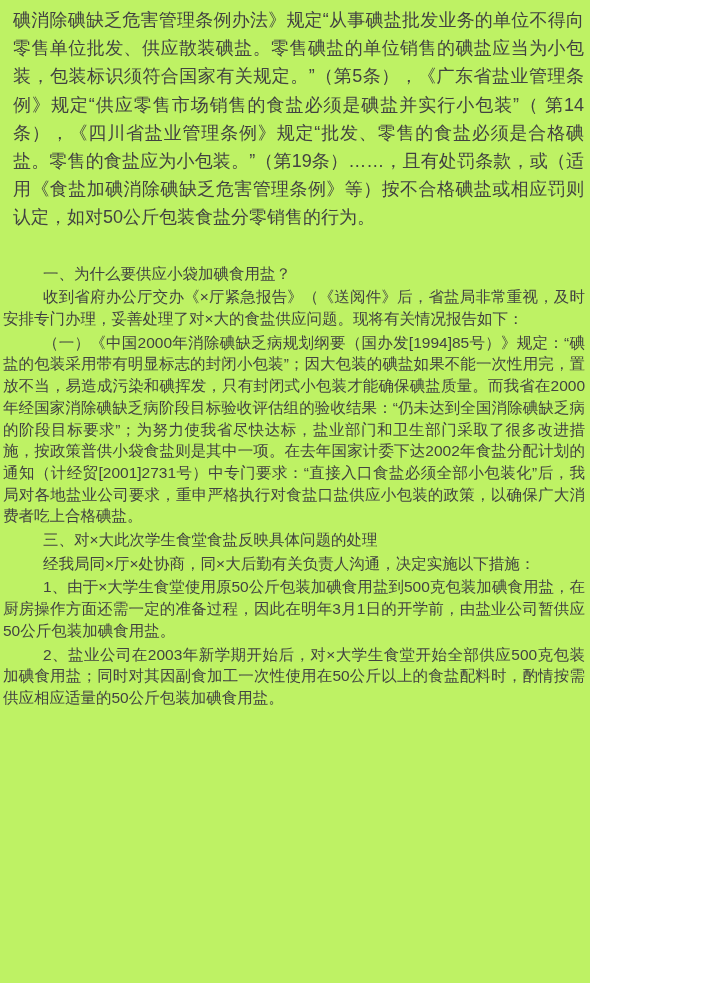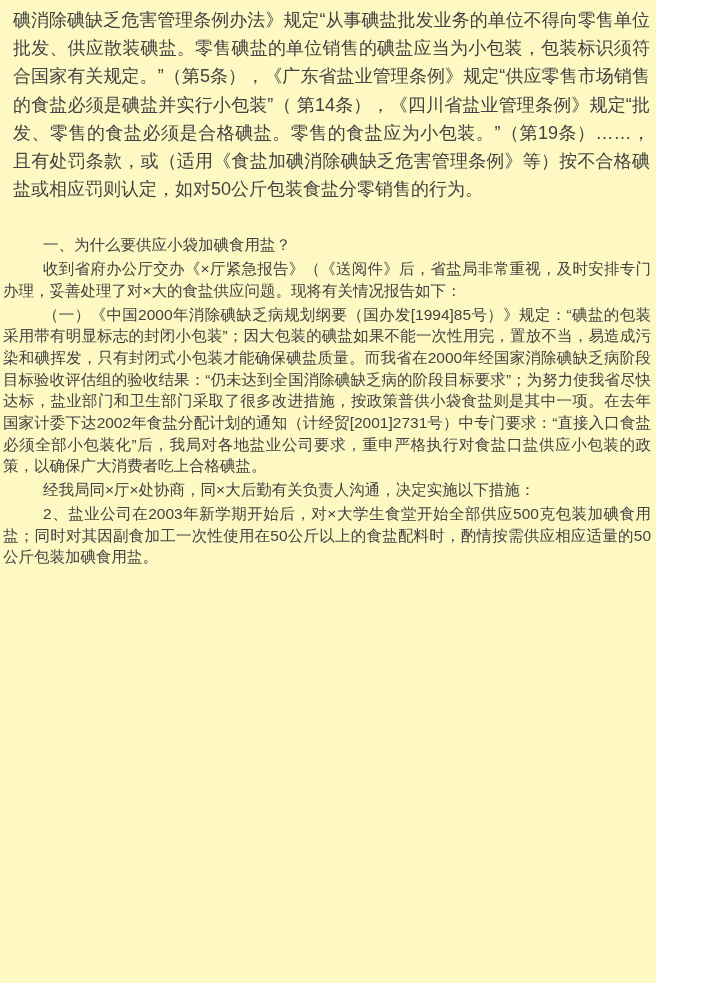--- a/index.html
+++ b/index.html
@@ -1,23 +1,23 @@
 <!DOCTYPE html>
 <html lang="zh"><head>
 <meta charset="utf-8">
 <style>
   html, body {
     margin: 0;
     padding: 0;
   }
   .page {
     position: relative;
-    width: 656px;
+    width: 590px;
     height: 983px;
-    background: #fef9c3;
+    background: #bef264;
     color: #424242;
     font-family: "Liberation Sans", sans-serif;
     overflow: hidden;
     box-sizing: border-box;
   }
   .intro-fragment {
     margin: 0;
     padding: 6px 6px 0 13px;
     font-size: 18px;
     line-height: 28.2px;
@@ -49,21 +49,23 @@
 
     <p>收到省府办公厅交办《×厅紧急报告》（《送阅件》后，省盐局非常重视，及时安排专门办理，妥善处理了对×大的食盐供应问题。现将有关情况报告如下：</p>
 
     <p>（一）《中国2000年消除碘缺乏病规划纲要（国办发[1994]85号）》规定：“碘盐的包装采用带有明显标志的封闭小包装”；因大包装的碘盐如果不能一次性用完，置放不当，易造成污染和碘挥发，只有封闭式小包装才能确保碘盐质量。而我省在2000年经国家消除碘缺乏病阶段目标验收评估组的验收结果：“仍未达到全国消除碘缺乏病的阶段目标要求”；为努力使我省尽快达标，盐业部门和卫生部门采取了很多改进措施，按政策普供小袋食盐则是其中一项。在去年国家计委下达2002年食盐分配计划的通知（计经贸[2001]2731号）中专门要求：“直接入口食盐必须全部小包装化”后，我局对各地盐业公司要求，重申严格执行对食盐口盐供应小包装的政策，以确保广大消费者吃上合格碘盐。</p>
 
 
 
 
 
 
+    <p>三、对×大此次学生食堂食盐反映具体问题的处理</p>
 
     <p>经我局同×厅×处协商，同×大后勤有关负责人沟通，决定实施以下措施：</p>
 
+    <p>1、由于×大学生食堂使用原50公斤包装加碘食用盐到500克包装加碘食用盐，在厨房操作方面还需一定的准备过程，因此在明年3月1日的开学前，由盐业公司暂供应50公斤包装加碘食用盐。</p>
 
     <p>2、盐业公司在2003年新学期开始后，对×大学生食堂开始全部供应500克包装加碘食用盐；同时对其因副食加工一次性使用在50公斤以上的食盐配料时，酌情按需供应相应适量的50公斤包装加碘食用盐。</p>
 
   </div>
 
 </div>
 
 </body></html>

